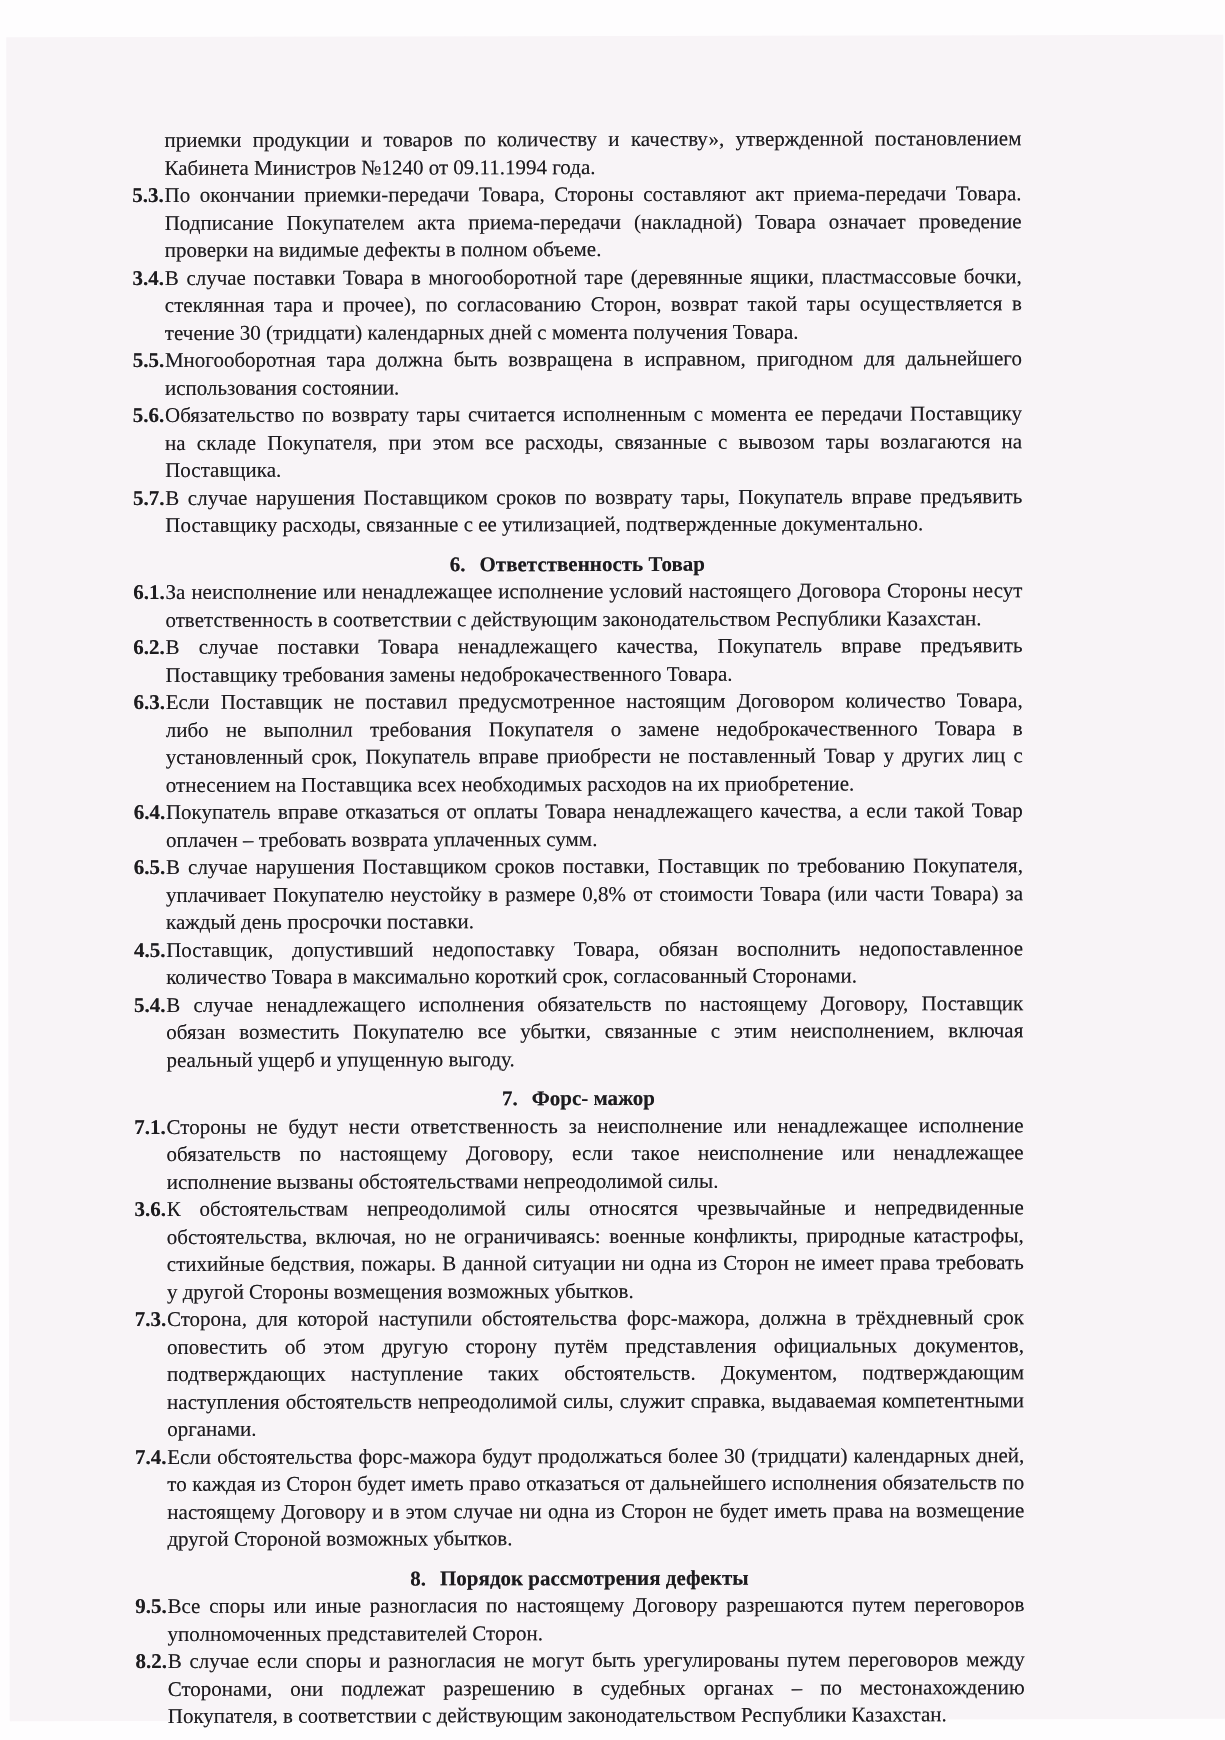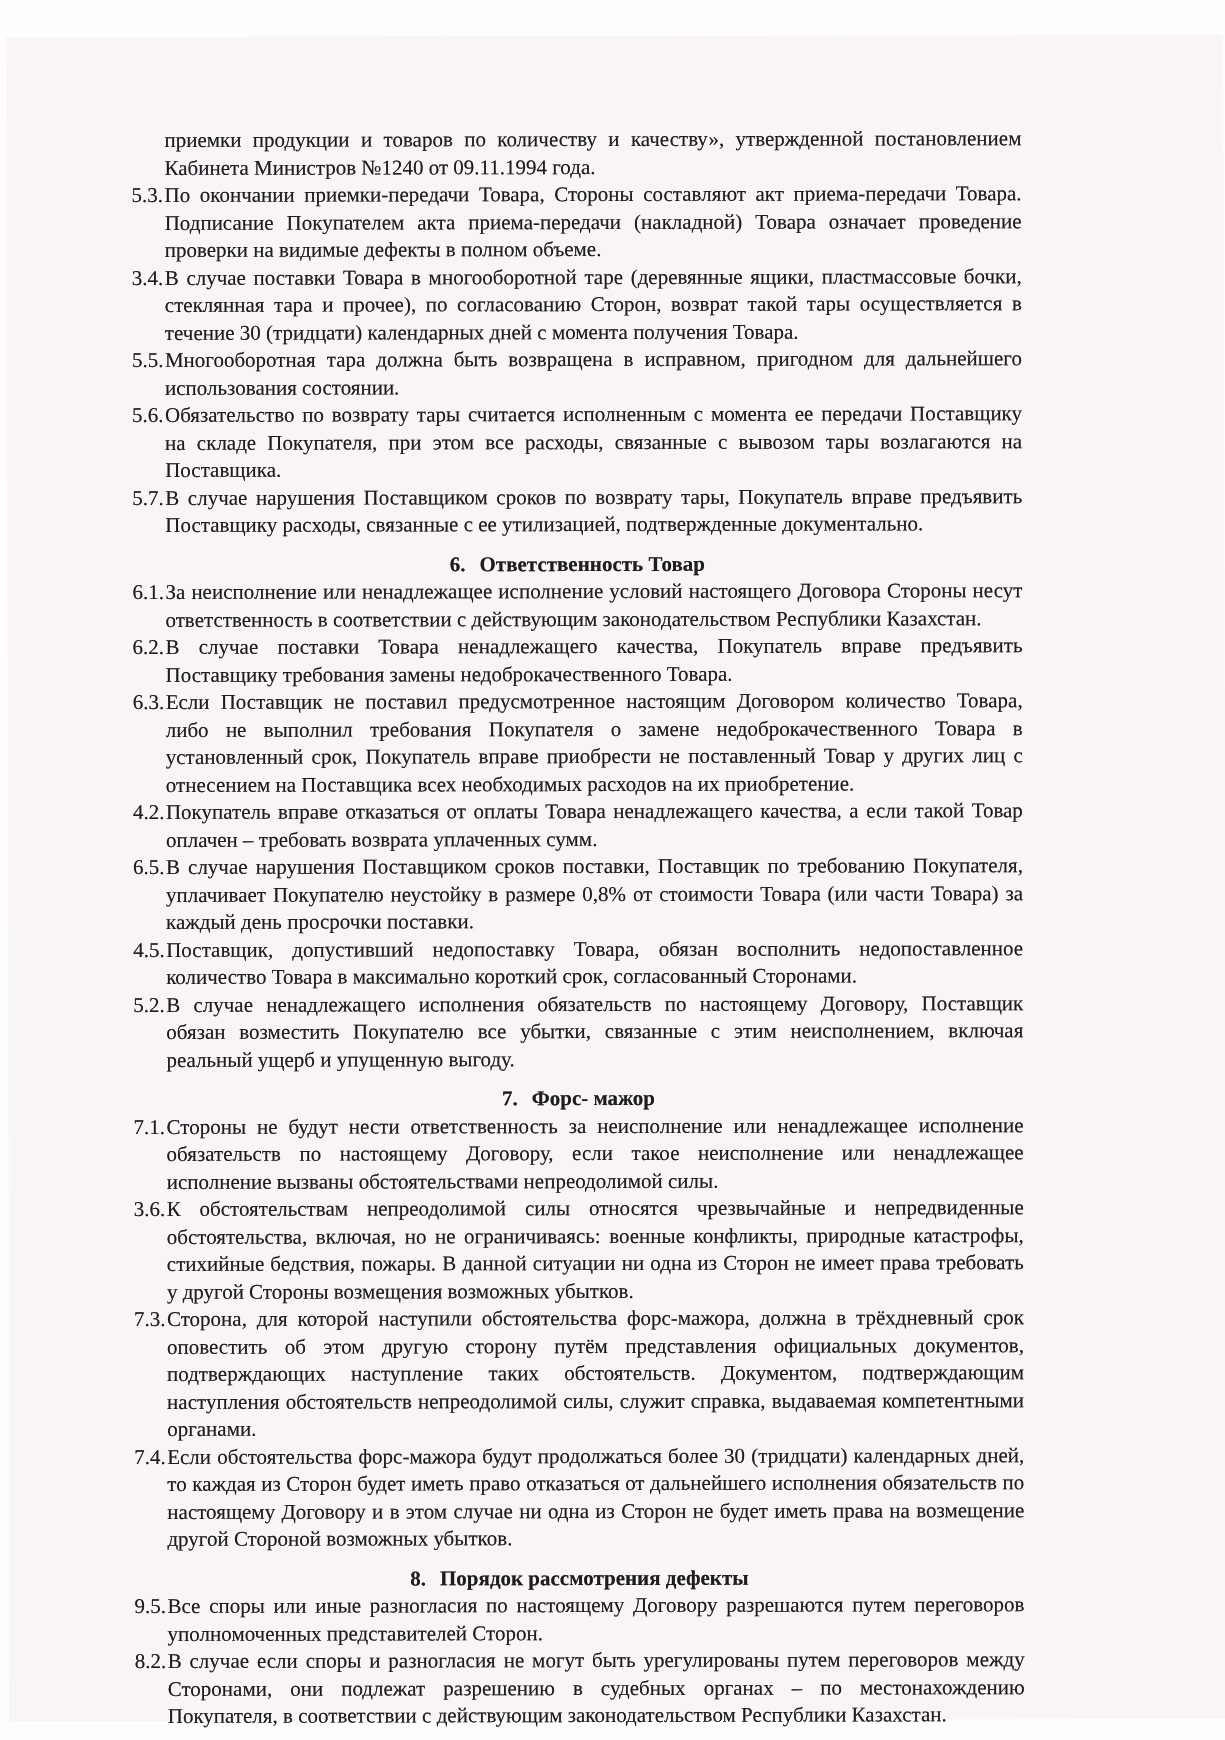--- a/index.html
+++ b/index.html
@@ -36,22 +36,22 @@
   .continuation {
     padding-left: 33px;
   }
   .clause {
     padding-left: 33px;
   }
   .clause-num {
     display: inline-block;
     width: 33px;
     margin-left: -33px;
-    font-weight: normal;
-    text-align: left;
+    font-weight: bold;
+    text-align: center;
   }
   .section-heading {
     text-align: center;
     font-weight: bold;
     margin-top: 12px;
   }
   .heading-num {
     margin-right: 14px;
   }
 </style>
@@ -64,24 +64,24 @@
     <div id="sections">
         <div class="clause"><span class="clause-num">5.3.</span><span>По окончании приемки-передачи Товара, Стороны составляют акт приема-передачи Товара. Подписание Покупателем акта приема-передачи (накладной) Товара означает проведение проверки на видимые дефекты в полном объеме.</span></div>
         <div class="clause"><span class="clause-num">3.4.</span><span>В случае поставки Товара в многооборотной таре (деревянные ящики, пластмассовые бочки, стеклянная тара и прочее), по согласованию Сторон, возврат такой тары осуществляется в течение 30 (тридцати) календарных дней с момента получения Товара.</span></div>
         <div class="clause"><span class="clause-num">5.5.</span><span>Многооборотная тара должна быть возвращена в исправном, пригодном для дальнейшего использования состоянии.</span></div>
         <div class="clause"><span class="clause-num">5.6.</span><span>Обязательство по возврату тары считается исполненным с момента ее передачи Поставщику на складе Покупателя, при этом все расходы, связанные с вывозом тары возлагаются на Поставщика.</span></div>
         <div class="clause"><span class="clause-num">5.7.</span><span>В случае нарушения Поставщиком сроков по возврату тары, Покупатель вправе предъявить Поставщику расходы, связанные с ее утилизацией, подтвержденные документально.</span></div>
         <div class="section-heading"><span class="heading-num">6.</span><span>Ответственность Товар</span></div>
         <div class="clause"><span class="clause-num">6.1.</span><span>За неисполнение или ненадлежащее исполнение условий настоящего Договора Стороны несут ответственность в соответствии с действующим законодательством Республики Казахстан.</span></div>
         <div class="clause"><span class="clause-num">6.2.</span><span>В случае поставки Товара ненадлежащего качества, Покупатель вправе предъявить Поставщику требования замены недоброкачественного Товара.</span></div>
         <div class="clause"><span class="clause-num">6.3.</span><span>Если Поставщик не поставил предусмотренное настоящим Договором количество Товара, либо не выполнил требования Покупателя о замене недоброкачественного Товара в установленный срок, Покупатель вправе приобрести не поставленный Товар у других лиц с отнесением на Поставщика всех необходимых расходов на их приобретение.</span></div>
-        <div class="clause"><span class="clause-num">4.2.</span><span>Покупатель вправе отказаться от оплаты Товара ненадлежащего качества, а если такой Товар оплачен – требовать возврата уплаченных сумм.</span></div>
+        <div class="clause"><span class="clause-num">6.4.</span><span>Покупатель вправе отказаться от оплаты Товара ненадлежащего качества, а если такой Товар оплачен – требовать возврата уплаченных сумм.</span></div>
         <div class="clause"><span class="clause-num">6.5.</span><span>В случае нарушения Поставщиком сроков поставки, Поставщик по требованию Покупателя, уплачивает Покупателю неустойку в размере 0,8% от стоимости Товара (или части Товара) за каждый день просрочки поставки.</span></div>
         <div class="clause"><span class="clause-num">4.5.</span><span>Поставщик, допустивший недопоставку Товара, обязан восполнить недопоставленное количество Товара в максимально короткий срок, согласованный Сторонами.</span></div>
-        <div class="clause"><span class="clause-num">5.2.</span><span>В случае ненадлежащего исполнения обязательств по настоящему Договору, Поставщик обязан возместить Покупателю все убытки, связанные с этим неисполнением, включая реальный ущерб и упущенную выгоду.</span></div>
+        <div class="clause"><span class="clause-num">5.4.</span><span>В случае ненадлежащего исполнения обязательств по настоящему Договору, Поставщик обязан возместить Покупателю все убытки, связанные с этим неисполнением, включая реальный ущерб и упущенную выгоду.</span></div>
         <div class="section-heading"><span class="heading-num">7.</span><span>Форс- мажор</span></div>
         <div class="clause"><span class="clause-num">7.1.</span><span>Стороны не будут нести ответственность за неисполнение или ненадлежащее исполнение обязательств по настоящему Договору, если такое неисполнение или ненадлежащее исполнение вызваны обстоятельствами непреодолимой силы.</span></div>
         <div class="clause"><span class="clause-num">3.6.</span><span>К обстоятельствам непреодолимой силы относятся чрезвычайные и непредвиденные обстоятельства, включая, но не ограничиваясь: военные конфликты, природные катастрофы, стихийные бедствия, пожары. В данной ситуации ни одна из Сторон не имеет права требовать у другой Стороны возмещения возможных убытков.</span></div>
         <div class="clause"><span class="clause-num">7.3.</span><span>Сторона, для которой наступили обстоятельства форс-мажора, должна в трёхдневный срок оповестить об этом другую сторону путём представления официальных документов, подтверждающих наступление таких обстоятельств. Документом, подтверждающим наступления обстоятельств непреодолимой силы, служит справка, выдаваемая компетентными органами.</span></div>
         <div class="clause"><span class="clause-num">7.4.</span><span>Если обстоятельства форс-мажора будут продолжаться более 30 (тридцати) календарных дней, то каждая из Сторон будет иметь право отказаться от дальнейшего исполнения обязательств по настоящему Договору и в этом случае ни одна из Сторон не будет иметь права на возмещение другой Стороной возможных убытков.</span></div>
         <div class="section-heading"><span class="heading-num">8.</span><span>Порядок рассмотрения дефекты</span></div>
         <div class="clause"><span class="clause-num">9.5.</span><span>Все споры или иные разногласия по настоящему Договору разрешаются путем переговоров уполномоченных представителей Сторон.</span></div>
         <div class="clause"><span class="clause-num">8.2.</span><span>В случае если споры и разногласия не могут быть урегулированы путем переговоров между Сторонами, они подлежат разрешению в судебных органах – по местонахождению Покупателя, в соответствии с действующим законодательством Республики Казахстан.</span></div>
       </div>
   </div>

